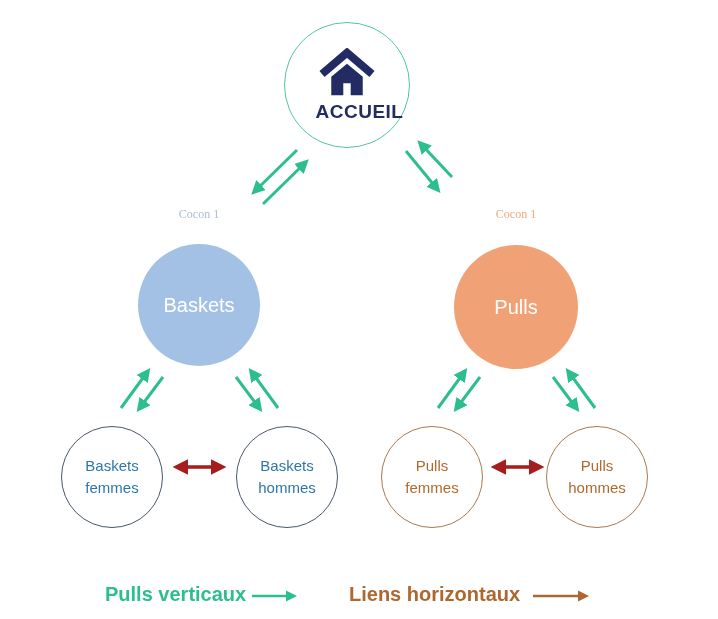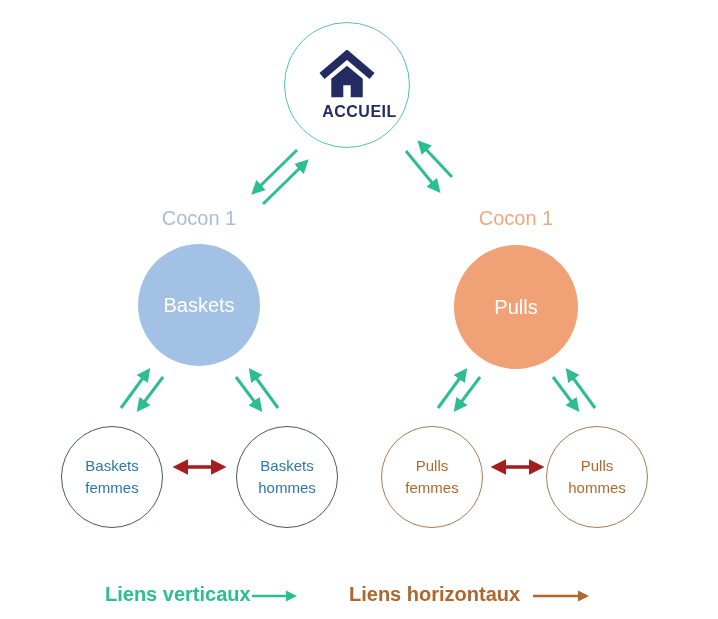--- a/index.html
+++ b/index.html
@@ -18,29 +18,29 @@
   .head-brown{fill:var(--legend-brown,#ad672f);}
 
   .node{
     position:absolute;border-radius:50%;display:flex;align-items:center;justify-content:center;
     text-align:center;box-sizing:border-box;
   }
   .node.accueil{
     left:284px;top:22px;width:126px;height:126px;background:#fff;
     border:1.5px solid var(--accueil-border,#55c4a3);flex-direction:column;gap:3px;
   }
-  .accueil-label{font-size:16px;font-weight:700;letter-spacing:.5px;color:var(--navy,#232c62);margin-left:25px;}
+  .accueil-label{font-size:19px;font-weight:700;letter-spacing:.5px;color:var(--navy,#232c62);margin-left:25px;}
   .home-svg .roof{stroke:var(--navy,#232c62);}
   .home-svg .house-body{fill:var(--navy,#232c62);}
 
   .node.baskets{left:138px;top:244px;width:122px;height:122px;background:var(--baskets-fill,#a3c1e5);}
   .node.pulls{left:454px;top:245px;width:124px;height:124px;background:var(--pulls-fill,#f0a276);}
   .main-label{color:#fff;font-size:20px;font-weight:400;}
 
-  .cocon-title{position:absolute;top:207px;font-size:20px;font-weight:400;text-align:center;}
+  .cocon-title{position:absolute;top:207px;font-size:12px;font-weight:400;text-align:center;font-family:Liberation Serif, serif;}
   .cocon-title.c1{left:138px;width:122px;color:var(--cocon1-label,#a9bcd9);}
   .cocon-title.c2{left:454px;width:124px;color:var(--cocon2-label,#efa87d);}
 
   .node.sub{top:426px;width:102px;height:102px;background:#fff;font-size:15px;line-height:1.5;font-weight:500;flex-direction:column;}
   .node.sub.left{border:1.4px solid var(--left-border,#46586c);color:var(--left-text,#2d77a8);}
   .node.sub.right{border:1.4px solid var(--right-border,#a87a50);color:var(--right-text,#ae6a2e);}
   .node.bf{left:61px;} .node.bh{left:236px;} .node.pf{left:381px;} .node.ph{left:546px;}
 
   .legend-label{position:absolute;top:583px;font-size:20px;font-weight:600;white-space:nowrap;}
   .legend-label.vert{left:105px;color:var(--green,#2dbe8e);}
@@ -132,16 +132,16 @@
   </div>
   <div class="node sub right pf">
     <span>Pulls</span>
     <span>femmes</span>
   </div>
   <div class="node sub right ph">
     <span>Pulls</span>
     <span>hommes</span>
   </div>
 
-  <div class="legend-label vert">Liens verticaux</div>
+  <div class="legend-label vert">Pulls verticaux</div>
   <div class="legend-label horiz">Liens horizontaux</div>
 
 </div>
 
 </body></html>

